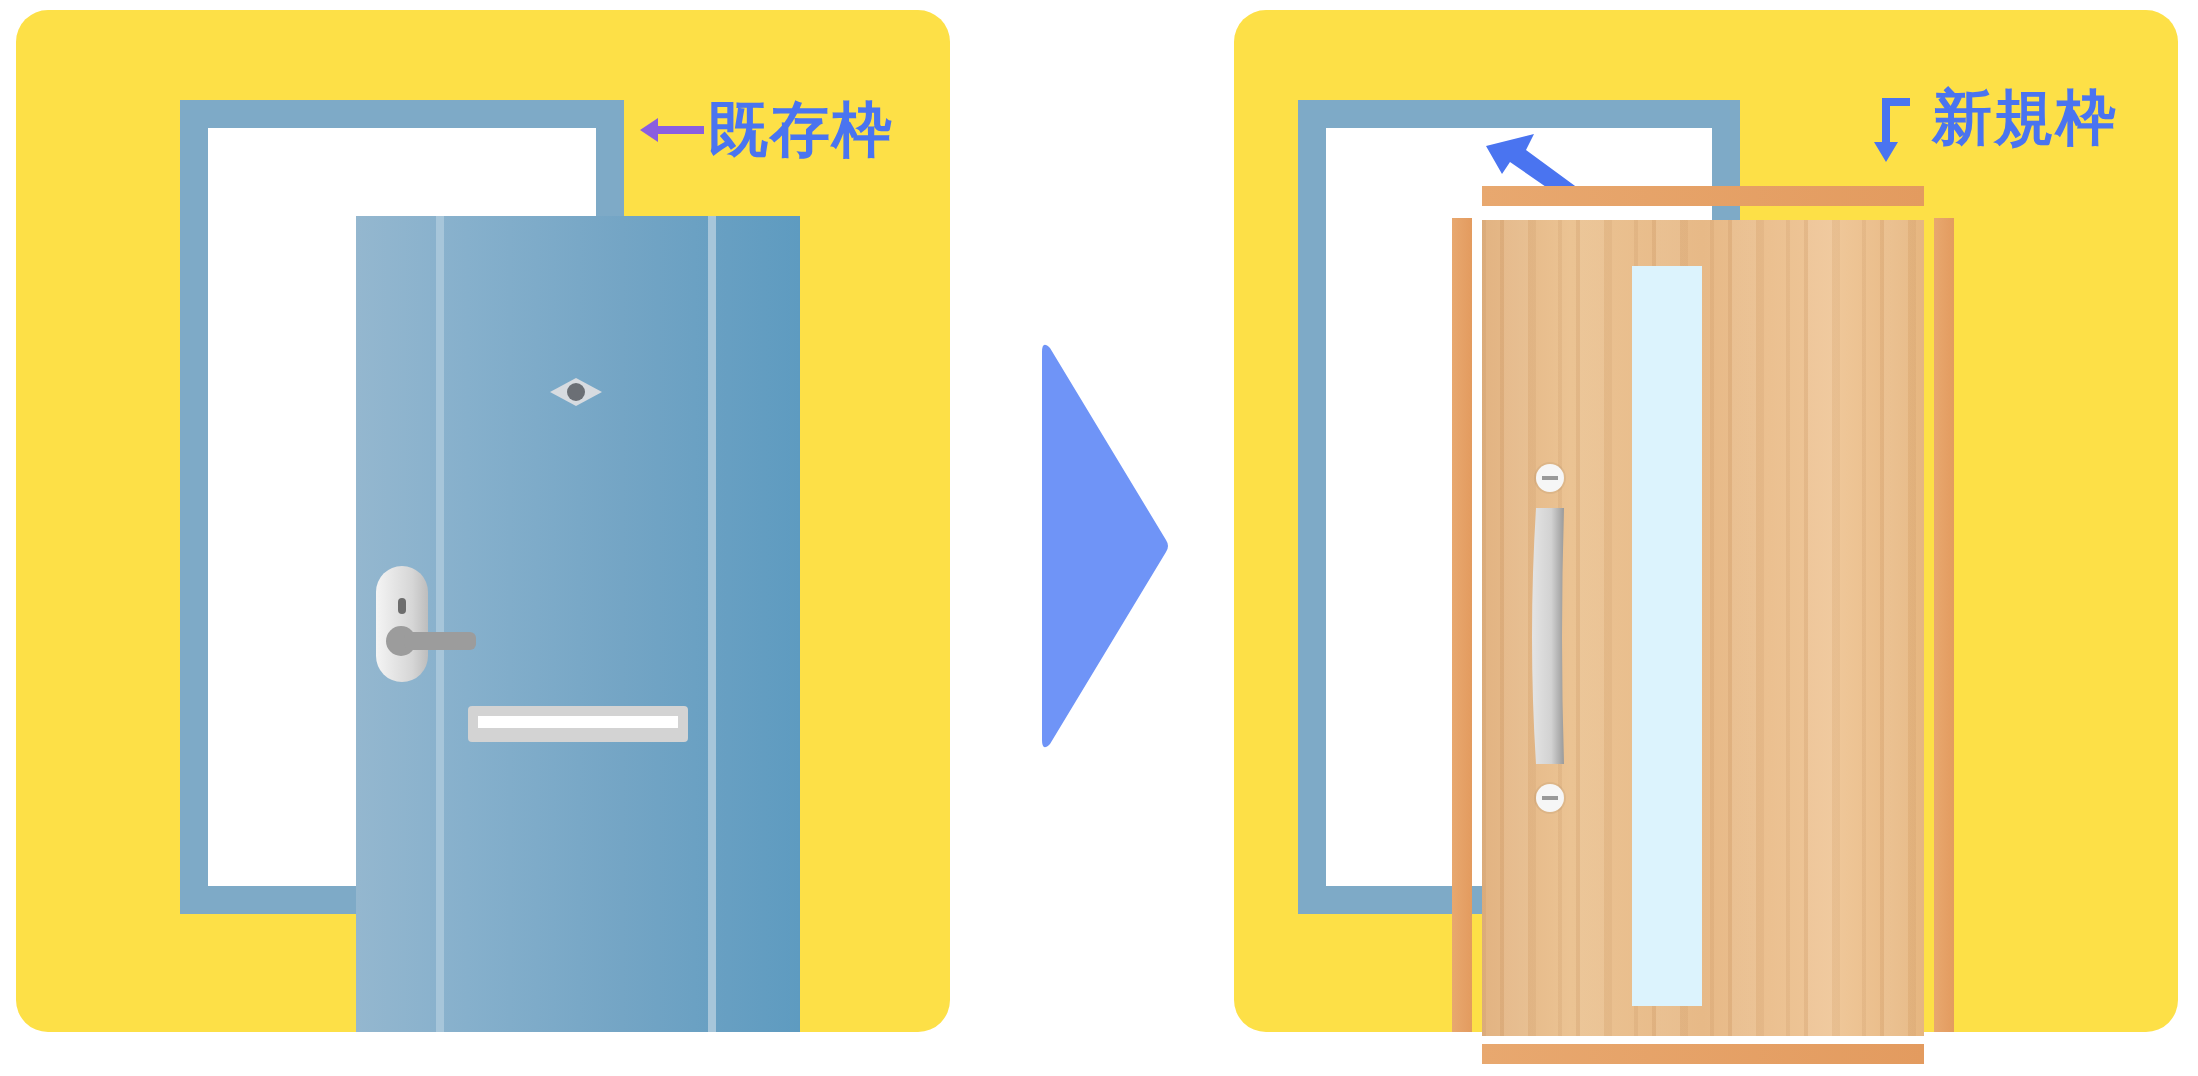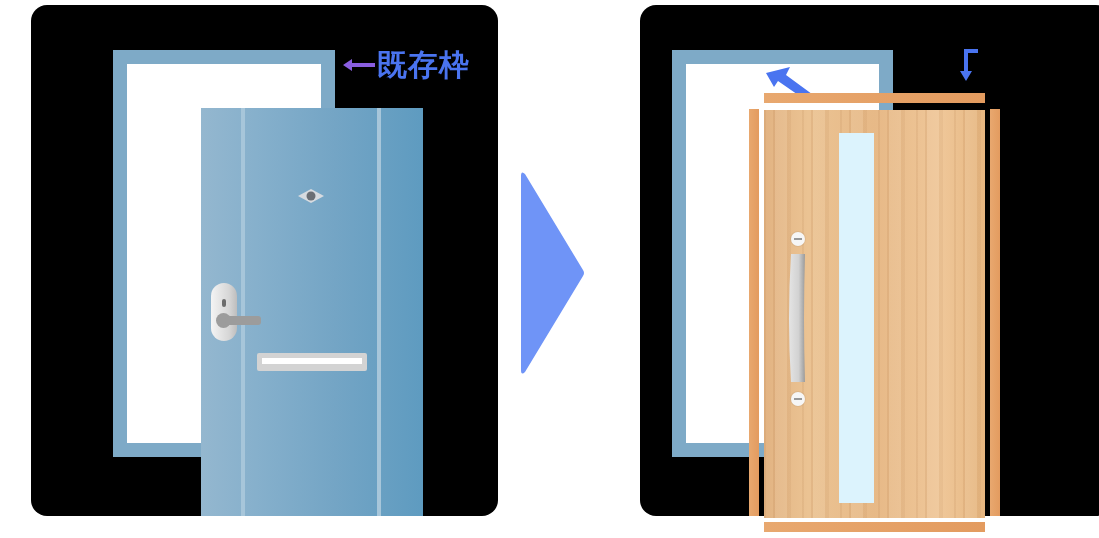--- a/index.html
+++ b/index.html
@@ -1,18 +1,18 @@
 <!DOCTYPE html>
 <html><head>
 <meta charset="utf-8">
 <style>
   html, body { margin:0; padding:0; background:#ffffff; }
   body { width:1099px; height:538px; position:relative; overflow:hidden;
          font-family:"DejaVu Sans", sans-serif; }
-  .panel { position:absolute; background:#000000; border-radius:16px;margin-left:23px; }
+  .panel { position:absolute; background:#fde047; border-radius:16px; }
   #panel-before { left:8px; top:5px; width:467px; height:511px; }
   #panel-after  { left:617px; top:5px; width:472px; height:511px; }
 
   .abs { position:absolute; }
   .old-frame { border:14px solid #7eaac7; background:#ffffff; box-sizing:border-box; }
 
   
   .old-door { background:linear-gradient(90deg,#94b7cf 0%,#86b0cc 25%,#74a5c5 60%,#5e9bc0 100%); }
   .door-groove { background:#a7c6da; width:4px; }
   .peephole { width:26px; height:14px; }
@@ -100,13 +100,14 @@
         </linearGradient>
       </defs>
       <path d="M4,0 L18,0 Q16,65 18,128 L4,128 Q0,65 4,0 Z" fill="url(#hg)"></path>
     </svg>
     <div class="abs handle-screw" style="left:27px; top:282px;"></div>
   </div>
 
   <svg class="abs" style="left:318px; top:42px;" width="22" height="36" viewBox="0 0 22 36">
     <polygon points="6,2 20,2 20,6 10,6 10,24 14,24 8,34 2,24 6,24" fill="#4a74f0"></polygon>
   </svg>
+  <div class="label" style="left:349px; top:34px;">新規枠</div>
 </div>
 
 </body></html>

